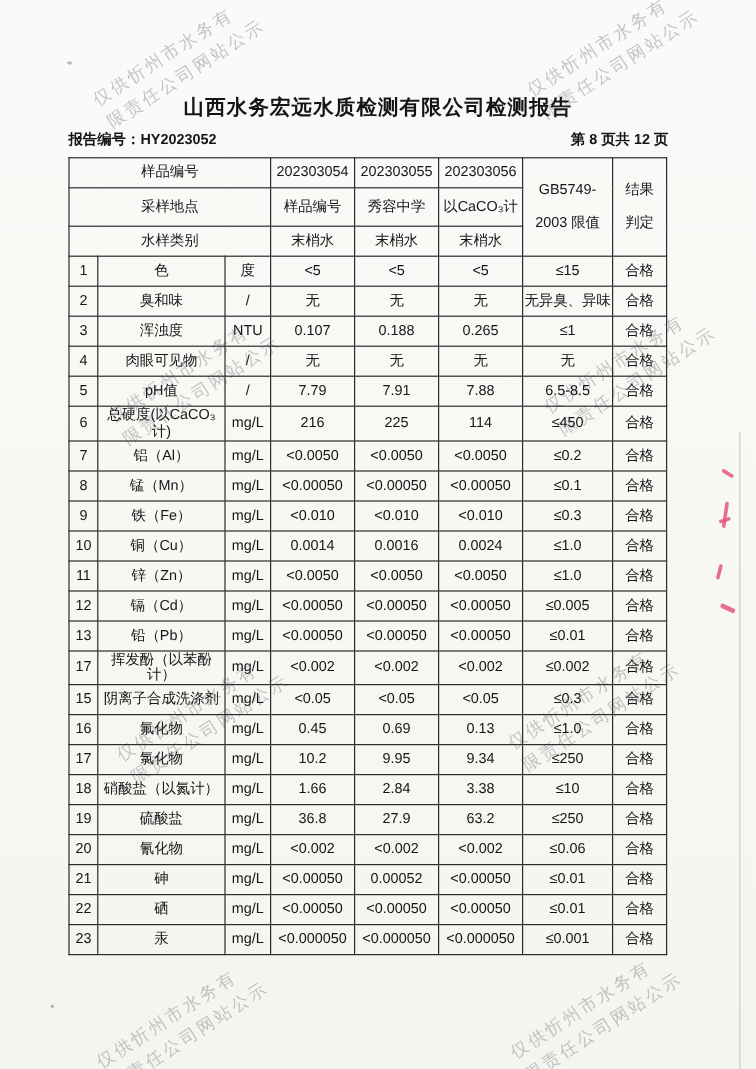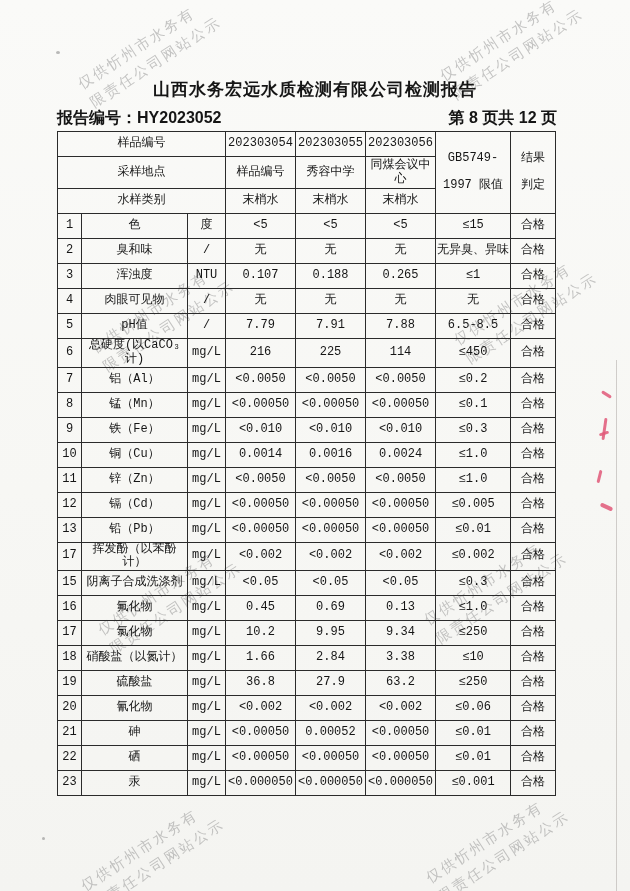--- a/index.html
+++ b/index.html
@@ -10,27 +10,26 @@
     font-family:"Liberation Sans","DejaVu Sans",sans-serif;
     color:#151515;
   }
   .title {
     position:absolute; top:78px; left:0; width:630px;
     text-align:center; font-size:17px; font-weight:bold; letter-spacing:1px;
   }
   .meta {
     position:absolute; top:108px; left:57px; width:500px;
     display:flex; justify-content:space-between;
-    font-size:16px; font-weight:600;
+    font-size:12px; font-weight:600;
   }
   table.report {
     position:absolute; top:131px; left:57px;
     border-collapse:collapse; table-layout:fixed; width:498px;
     background:transparent;
-    font-family:Liberation Mono, monospace;
   }
   table.report td {
     border:1.5px solid #2b2b2b; text-align:center; vertical-align:middle;
     font-size:12px; padding:0 1px; overflow:hidden; line-height:1.15;
   }
   td.tl { text-align:left; padding-left:6px; }
   tr.h-a { height:25px; }
   tr.h-b { height:32px;margin-top:44px; }
   tr.h-c { height:25px; }
   tbody.rows tr { height:25px; }
@@ -122,35 +121,35 @@
     </colgroup>
     <tbody>
       <tr class="h-a">
         <td colspan="3">样品编号</td>
         <td>202303054</td>
         <td>202303055</td>
         <td>202303056</td>
         <td rowspan="3">
           <div class="twoline">
             <span>GB5749-</span>
-            <span>1997 限值</span>
+            <span>2003 限值</span>
           </div>
         </td>
         <td rowspan="3">
           <div class="twoline">
             <span>结果</span>
             <span>判定</span>
           </div>
         </td>
       </tr>
       <tr class="h-b">
         <td colspan="3">采样地点</td>
         <td>样品编号</td>
         <td>秀容中学</td>
-        <td>同煤会议中心</td>
+        <td>以CaCO₃计</td>
       </tr>
       <tr class="h-c">
         <td colspan="3">水样类别</td>
         <td>末梢水</td>
         <td>末梢水</td>
         <td>末梢水</td>
       </tr>
     </tbody>
     <tbody class="rows">
 

